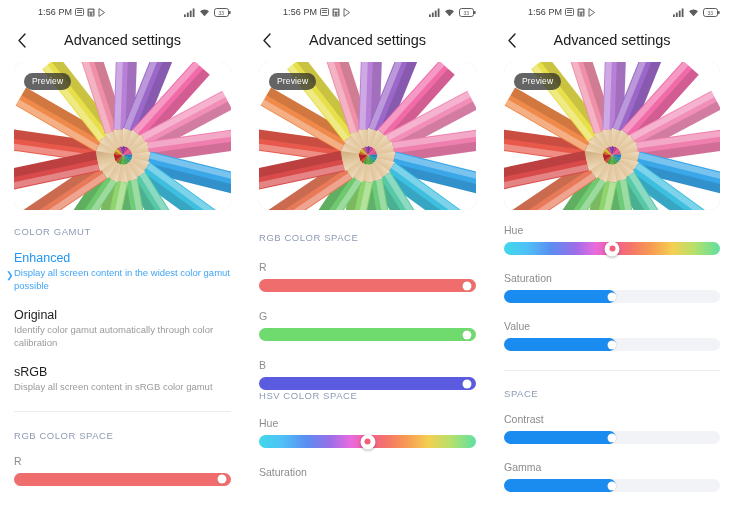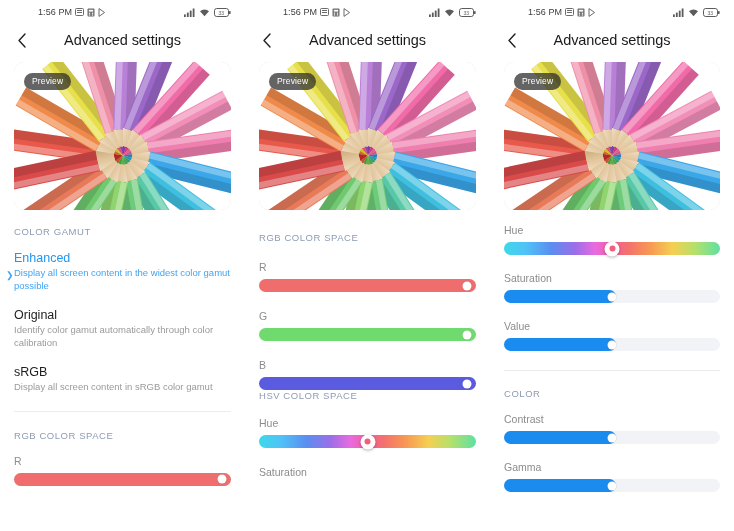--- a/index.html
+++ b/index.html
@@ -993,21 +993,21 @@
       <div style="margin-top:17px">
         <div class="slider-label">Value</div>
         <div class="track">
           <div class="fill" style="width:52%;background:#1a8cf0"></div>
           <div class="thumb" style="left:50%"></div>
         </div>
       </div>
 
       <div class="divider" style="margin-top:19px"></div>
 
-      <div class="section-head" style="margin-top:17px">COLOR</div>
+      <div class="section-head" style="margin-top:17px">SPACE</div>
 
       <div style="margin-top:14px">
         <div class="slider-label">Contrast</div>
         <div class="track">
           <div class="fill" style="width:52%;background:#1a8cf0"></div>
           <div class="thumb" style="left:50%"></div>
         </div>
       </div>
 
       <div style="margin-top:17px">

